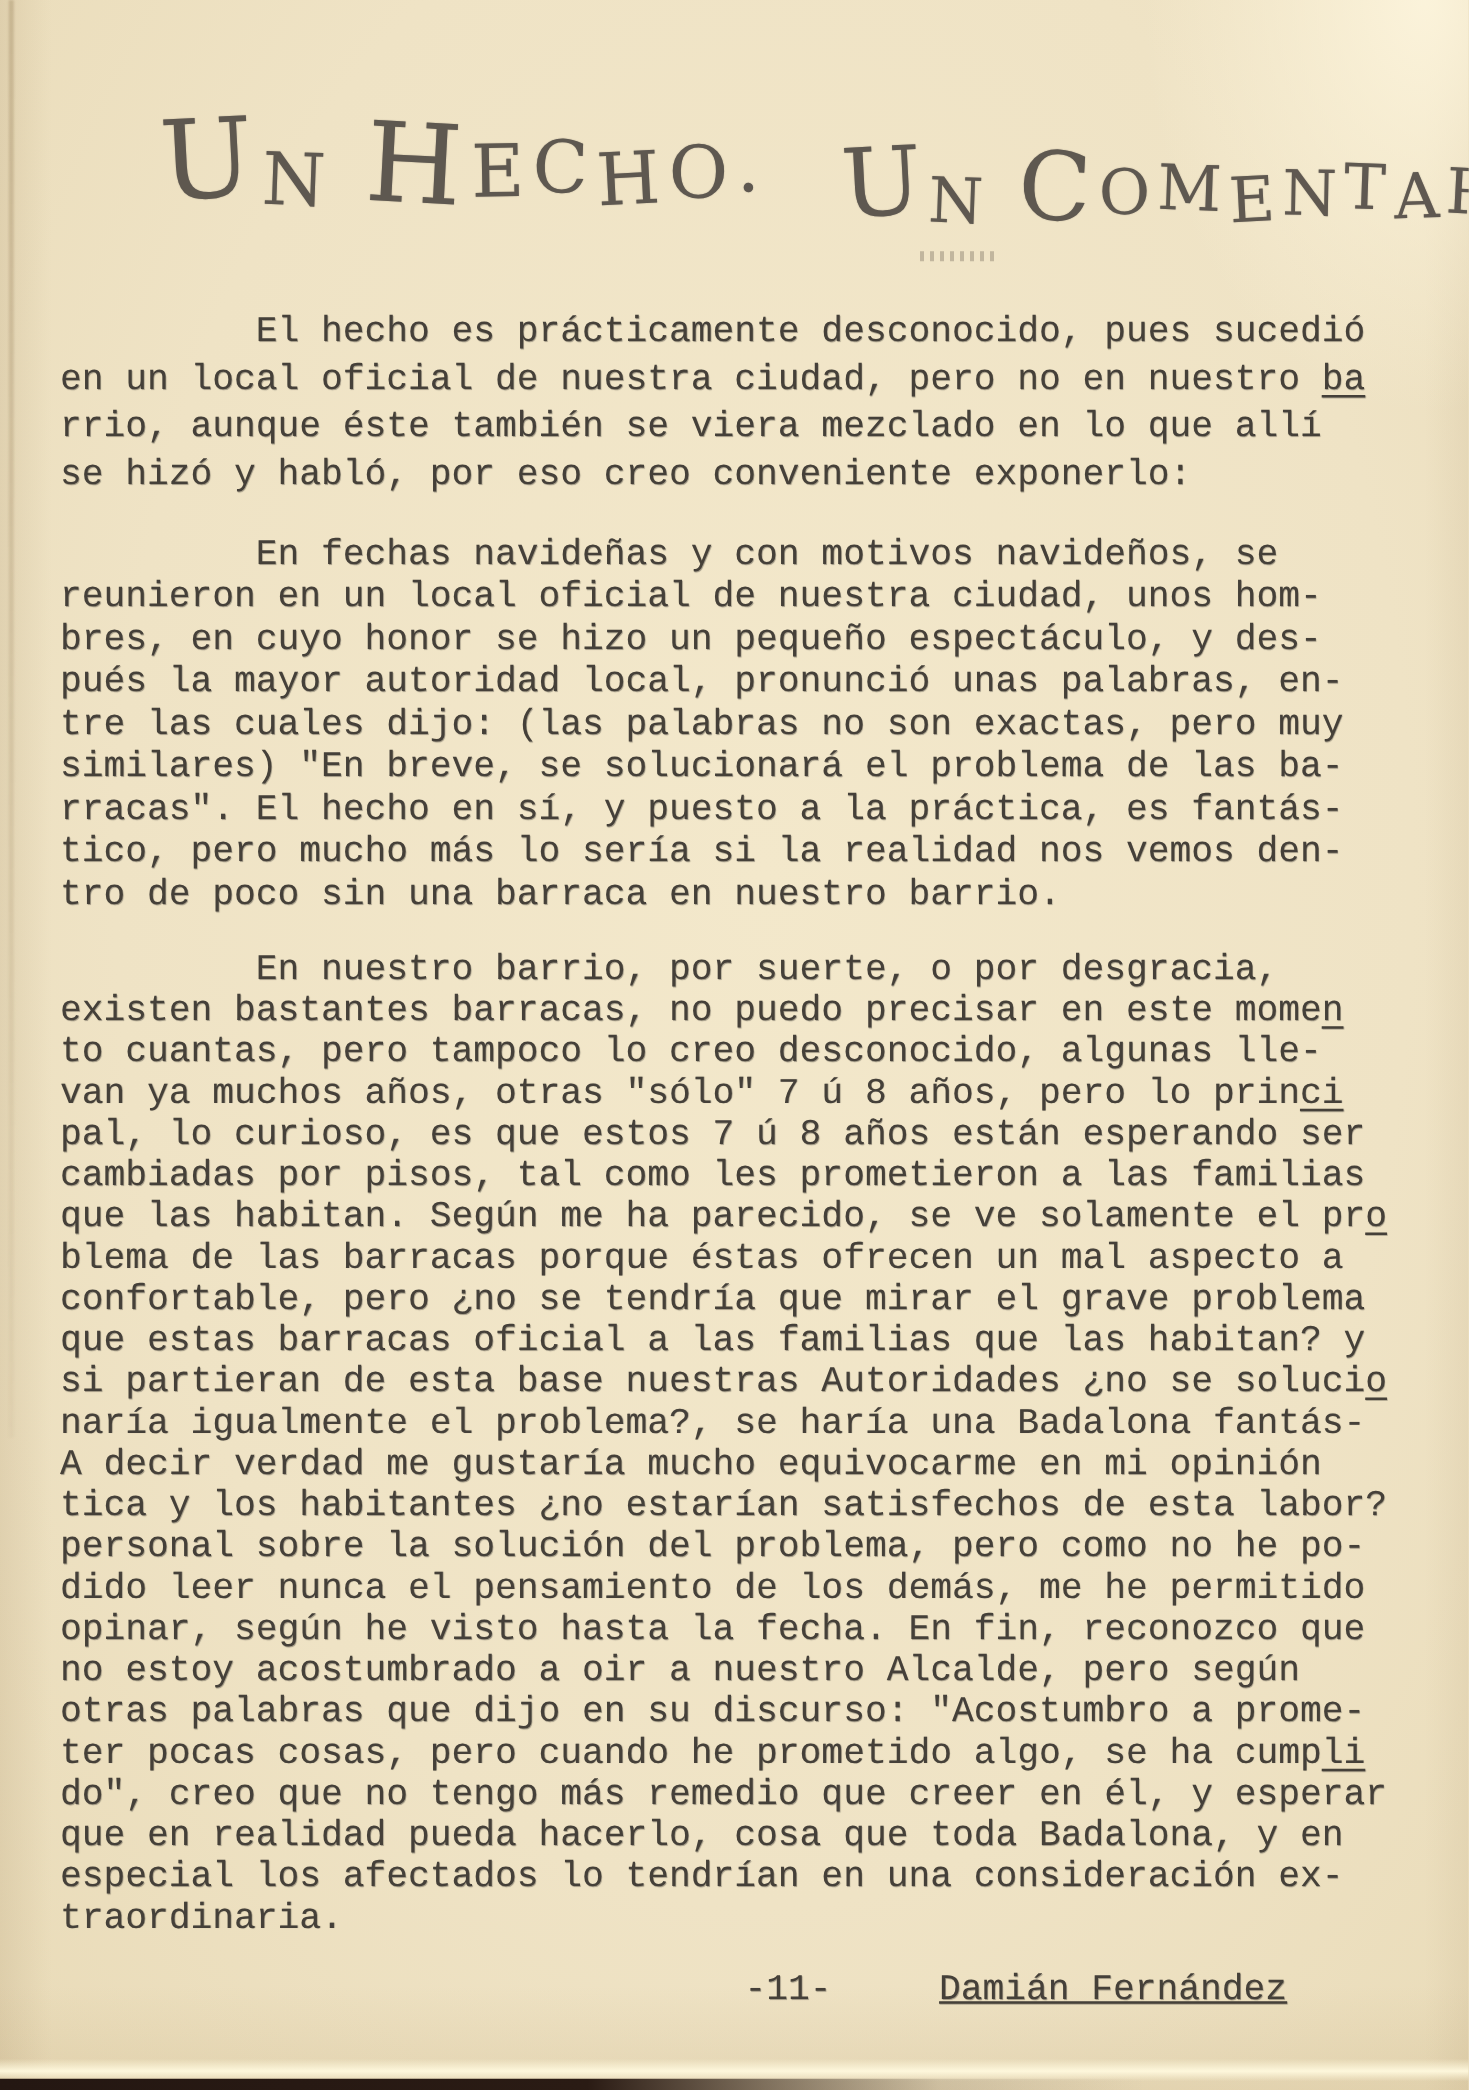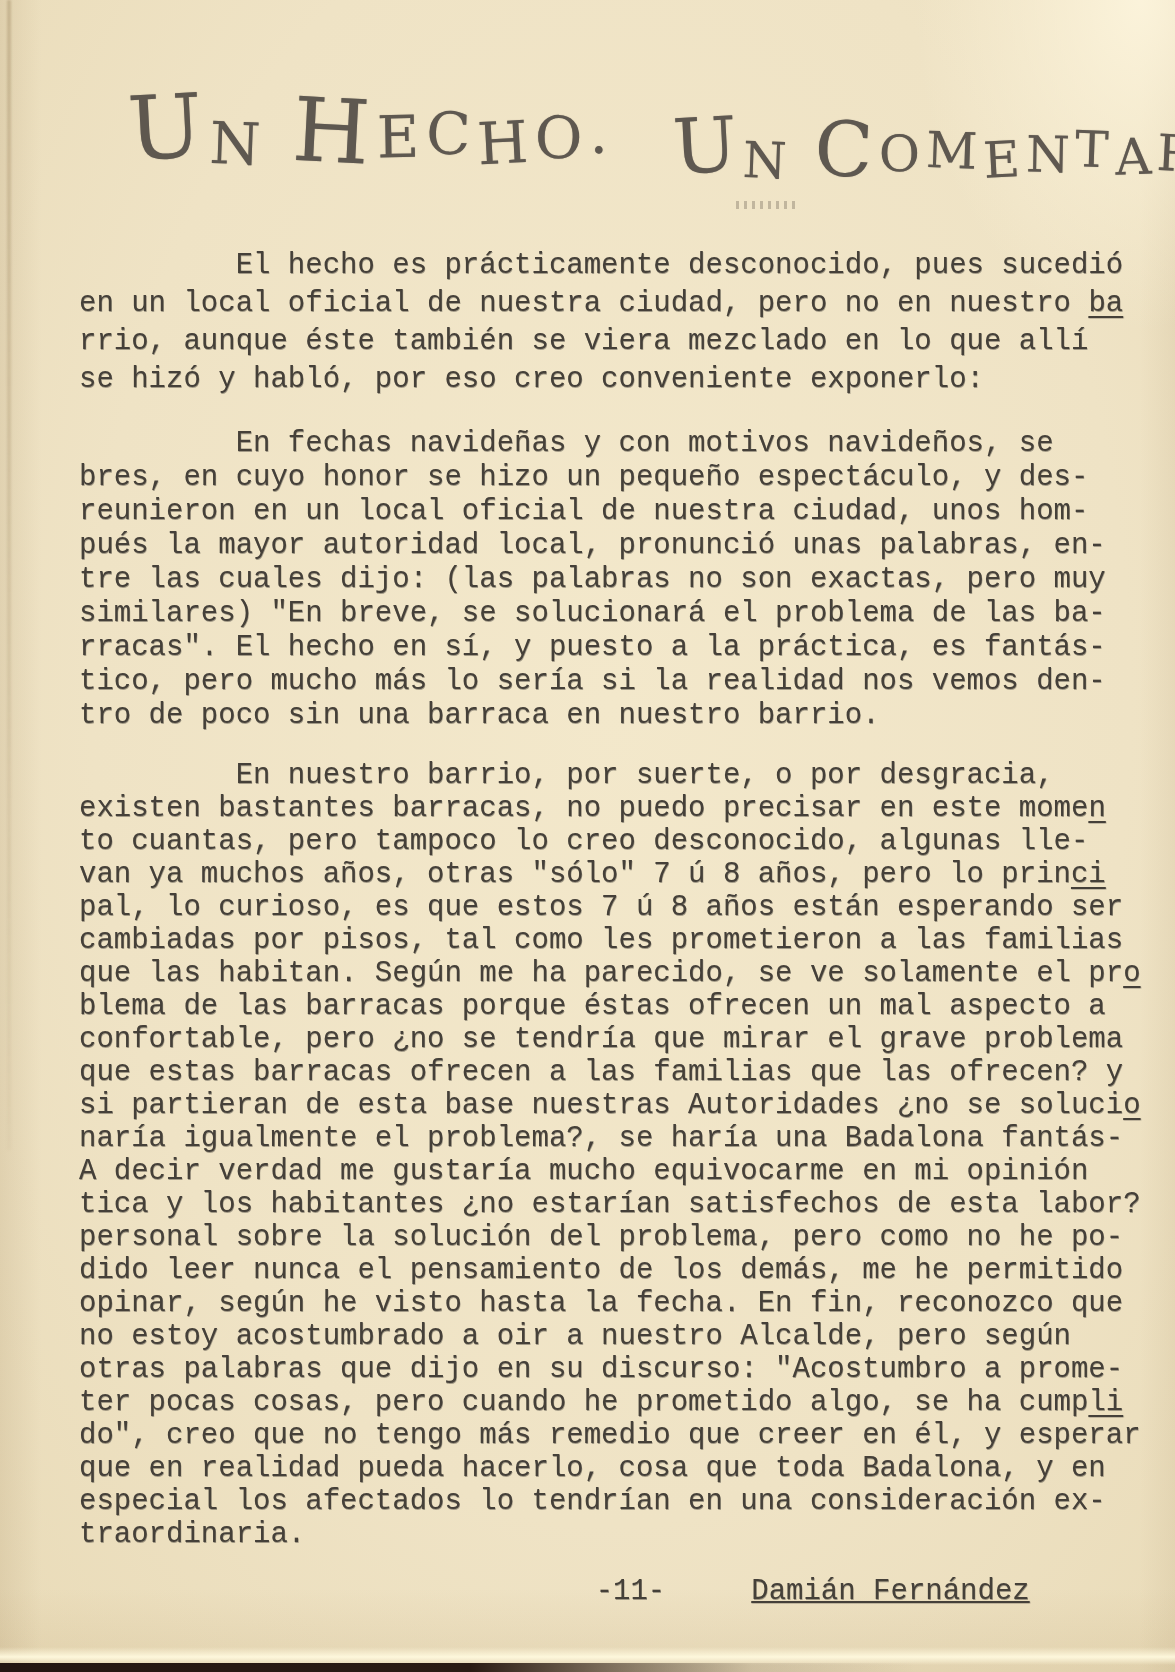--- a/index.html
+++ b/index.html
@@ -46,21 +46,21 @@
     position:absolute;left:628px;top:146px;width:64px;height:8px;opacity:.45;
     background:repeating-linear-gradient(90deg, rgba(110,100,85,.8) 0 3px, rgba(110,100,85,0) 3px 8px);
     filter:blur(.6px);
   }
   
   .body-text{
     margin:40px 0 0 48px;width:1080px;
     font-size:29px;color:#454039;
     text-shadow:.5px .6px .6px rgba(69,64,57,.45);
   }
-  .para{display:block;margin-left:31px;}
+  .para{display:block;}
   .para:nth-child(1){line-height:38px;}
   .para:nth-child(2){line-height:34px;margin-top:28px;}
   .para:nth-child(3){line-height:33px;margin-top:26px;}
   .line{white-space:pre;}
   .u{text-decoration:underline;text-decoration-thickness:2px;text-underline-offset:5px;}
   .footer-row{
     margin:-10px 0 0 48px;font-size:29px;color:#454039;line-height:34px;
     text-shadow:.5px .6px .6px rgba(69,64,57,.45);white-space:pre;
   }
   .page-number{margin-left:478px;}
@@ -79,40 +79,40 @@
 
   <div class="body-text">
       <div class="para">
         <div class="line"><span>         El hecho es prácticamente desconocido, pues sucedió</span></div>
         <div class="line"><span>en un local oficial de nuestra ciudad, pero no en nuestro </span><span class="u">ba</span></div>
         <div class="line"><span>rrio, aunque éste también se viera mezclado en lo que allí</span></div>
         <div class="line"><span>se hizó y habló, por eso creo conveniente exponerlo:</span></div>
       </div>
       <div class="para">
         <div class="line"><span>         En fechas navideñas y con motivos navideños, se</span></div>
+        <div class="line"><span>reunieron en un local oficial de nuestra ciudad, unos hom-</span></div>
         <div class="line"><span>bres, en cuyo honor se hizo un pequeño espectáculo, y des-</span></div>
-        <div class="line"><span>reunieron en un local oficial de nuestra ciudad, unos hom-</span></div>
         <div class="line"><span>pués la mayor autoridad local, pronunció unas palabras, en-</span></div>
         <div class="line"><span>tre las cuales dijo: (las palabras no son exactas, pero muy</span></div>
         <div class="line"><span>similares) "En breve, se solucionará el problema de las ba-</span></div>
         <div class="line"><span>rracas". El hecho en sí, y puesto a la práctica, es fantás-</span></div>
         <div class="line"><span>tico, pero mucho más lo sería si la realidad nos vemos den-</span></div>
         <div class="line"><span>tro de poco sin una barraca en nuestro barrio.</span></div>
       </div>
       <div class="para">
         <div class="line"><span>         En nuestro barrio, por suerte, o por desgracia,</span></div>
         <div class="line"><span>existen bastantes barracas, no puedo precisar en este mome</span><span class="u">n</span></div>
         <div class="line"><span>to cuantas, pero tampoco lo creo desconocido, algunas lle-</span></div>
         <div class="line"><span>van ya muchos años, otras "sólo" 7 ú 8 años, pero lo prin</span><span class="u">ci</span></div>
         <div class="line"><span>pal, lo curioso, es que estos 7 ú 8 años están esperando ser</span></div>
         <div class="line"><span>cambiadas por pisos, tal como les prometieron a las familias</span></div>
         <div class="line"><span>que las habitan. Según me ha parecido, se ve solamente el pr</span><span class="u">o</span></div>
         <div class="line"><span>blema de las barracas porque éstas ofrecen un mal aspecto a</span></div>
         <div class="line"><span>confortable, pero ¿no se tendría que mirar el grave problema</span></div>
-        <div class="line"><span>que estas barracas ofrecen a las familias que las ofrecen? y</span></div>
+        <div class="line"><span>que estas barracas oficial a las familias que las habitan? y</span></div>
         <div class="line"><span>si partieran de esta base nuestras Autoridades ¿no se soluci</span><span class="u">o</span></div>
         <div class="line"><span>naría igualmente el problema?, se haría una Badalona fantás-</span></div>
         <div class="line"><span>A decir verdad me gustaría mucho equivocarme en mi opinión</span></div>
         <div class="line"><span>tica y los habitantes ¿no estarían satisfechos de esta labor?</span></div>
         <div class="line"><span>personal sobre la solución del problema, pero como no he po-</span></div>
         <div class="line"><span>dido leer nunca el pensamiento de los demás, me he permitido</span></div>
         <div class="line"><span>opinar, según he visto hasta la fecha. En fin, reconozco que</span></div>
         <div class="line"><span>no estoy acostumbrado a oir a nuestro Alcalde, pero según</span></div>
         <div class="line"><span>otras palabras que dijo en su discurso: "Acostumbro a prome-</span></div>
         <div class="line"><span>ter pocas cosas, pero cuando he prometido algo, se ha cump</span><span class="u">li</span></div>

